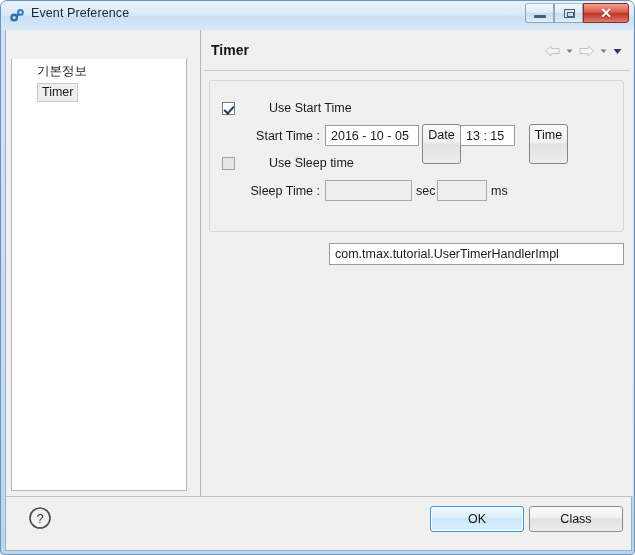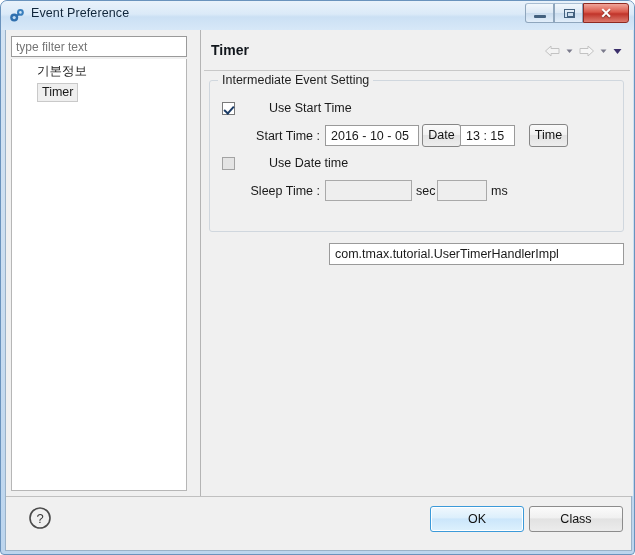--- a/index.html
+++ b/index.html
@@ -297,21 +297,21 @@
     border-color: #a9a9a9;
   }
   #fld-date { left: 115px; top: 44px; width: 94px; }
   #fld-time { left: 250px; top: 44px; width: 55px; }
   #fld-sleep-sec { left: 115px; top: 99px; width: 87px; }
   #fld-sleep-ms { left: 227px; top: 99px; width: 50px; }
 
   .pushbtn {
     position: absolute;
     box-sizing: border-box;
-    height: 23px;
+    height: 40px;
     background: linear-gradient(to bottom, #fafafa 0%, #f1f1f1 45%, #e3e3e3 50%, #ededed 100%);
     border: 1px solid #868686;
     border-radius: 3px;
     font-family: "Liberation Sans", sans-serif;
     font-size: 12.5px;
     color: #141414;
     text-align: center;
     line-height: 21px;
     cursor: default;
   }
@@ -416,21 +416,20 @@
       <span class="max-glyph"></span>
     </div>
     <div class="winbtn" id="btn-close">
       <span class="close-glyph">✕</span>
     </div>
   </div>
 
   <div id="client">
 
     <div id="left-panel">
-      <input id="filter-input" type="text" placeholder="type filter text" style="">
       <div id="tree-area">
         <div class="tree-node" id="node-basic">기본정보</div>
         <div class="tree-node" id="node-timer">Timer</div>
       </div>
     </div>
 
     <div id="sash"></div>
     <div id="vline"></div>
 
     <div id="right-panel">
@@ -475,30 +474,29 @@
         </div>
 
         <div class="field-label" id="lbl-start-time">Start Time :</div>
         <input class="txtfield" id="fld-date" type="text" value="2016 - 10 - 05" style="">
         <div class="pushbtn" id="btn-date">Date</div>
         <input class="txtfield" id="fld-time" type="text" value="13 : 15" style="">
         <div class="pushbtn" id="btn-time">Time</div>
 
         <div class="chk-row" id="chk-sleep">
           <span class="checkbox disabled"></span>
-          <span class="chk-label">Use Date time</span>
+          <span class="chk-label">Use Sleep time</span>
         </div>
 
         <div class="field-label" id="lbl-sleep-time">Sleep Time :</div>
         <input class="txtfield disabled" id="fld-sleep-sec" type="text" value="" style="">
         <span class="unit-label" id="unit-sec">sec</span>
         <input class="txtfield disabled" id="fld-sleep-ms" type="text" value="" style="">
         <span class="unit-label" id="unit-ms">ms</span>
       </div>
-      <div id="group-legend">Intermediate Event Setting</div>
 
       <input id="fld-class" type="text" value="com.tmax.tutorial.UserTimerHandlerImpl" style="">
     </div>
 
     <div id="bottom-sep"></div>
     <div id="bottom-bar">
       <span id="help-icon">
         <svg width="24" height="24" viewBox="0 0 24 24">
           <circle cx="12" cy="12" r="10" fill="none" stroke="#4a4a4a" stroke-width="1.6"></circle>
           <text x="12" y="17" text-anchor="middle" font-size="13" font-family="Liberation Sans, sans-serif" fill="#3a3a3a">?</text>

